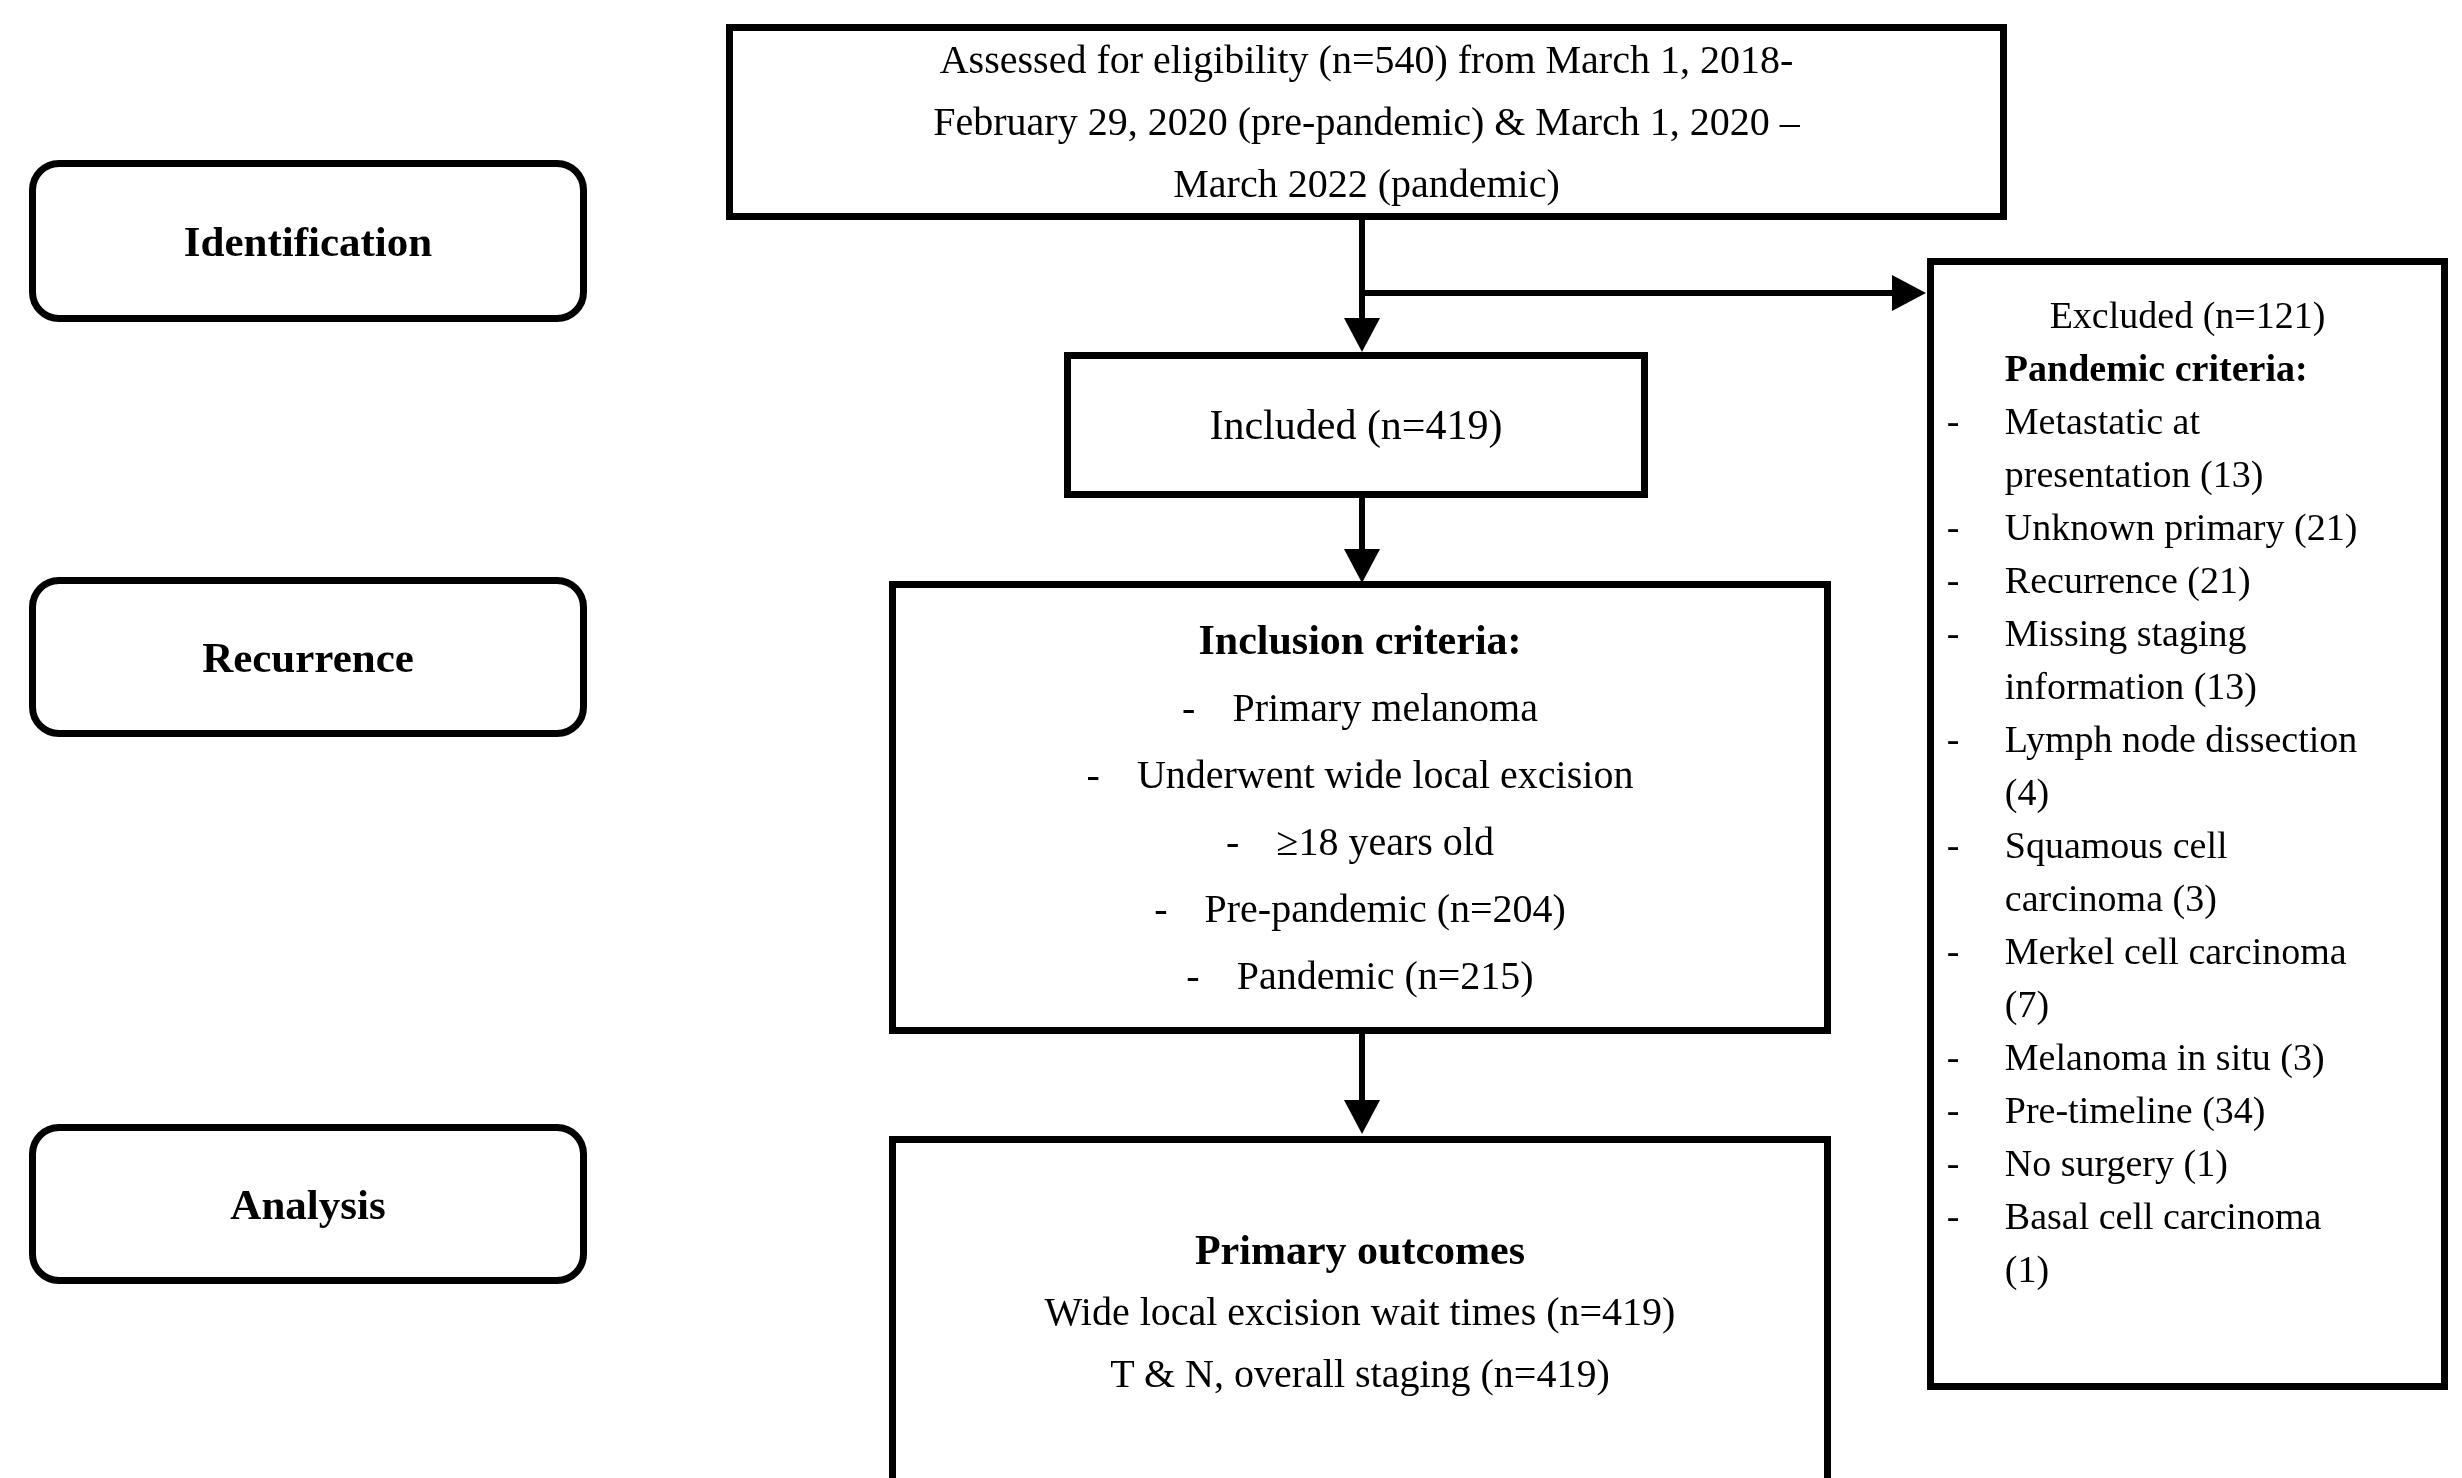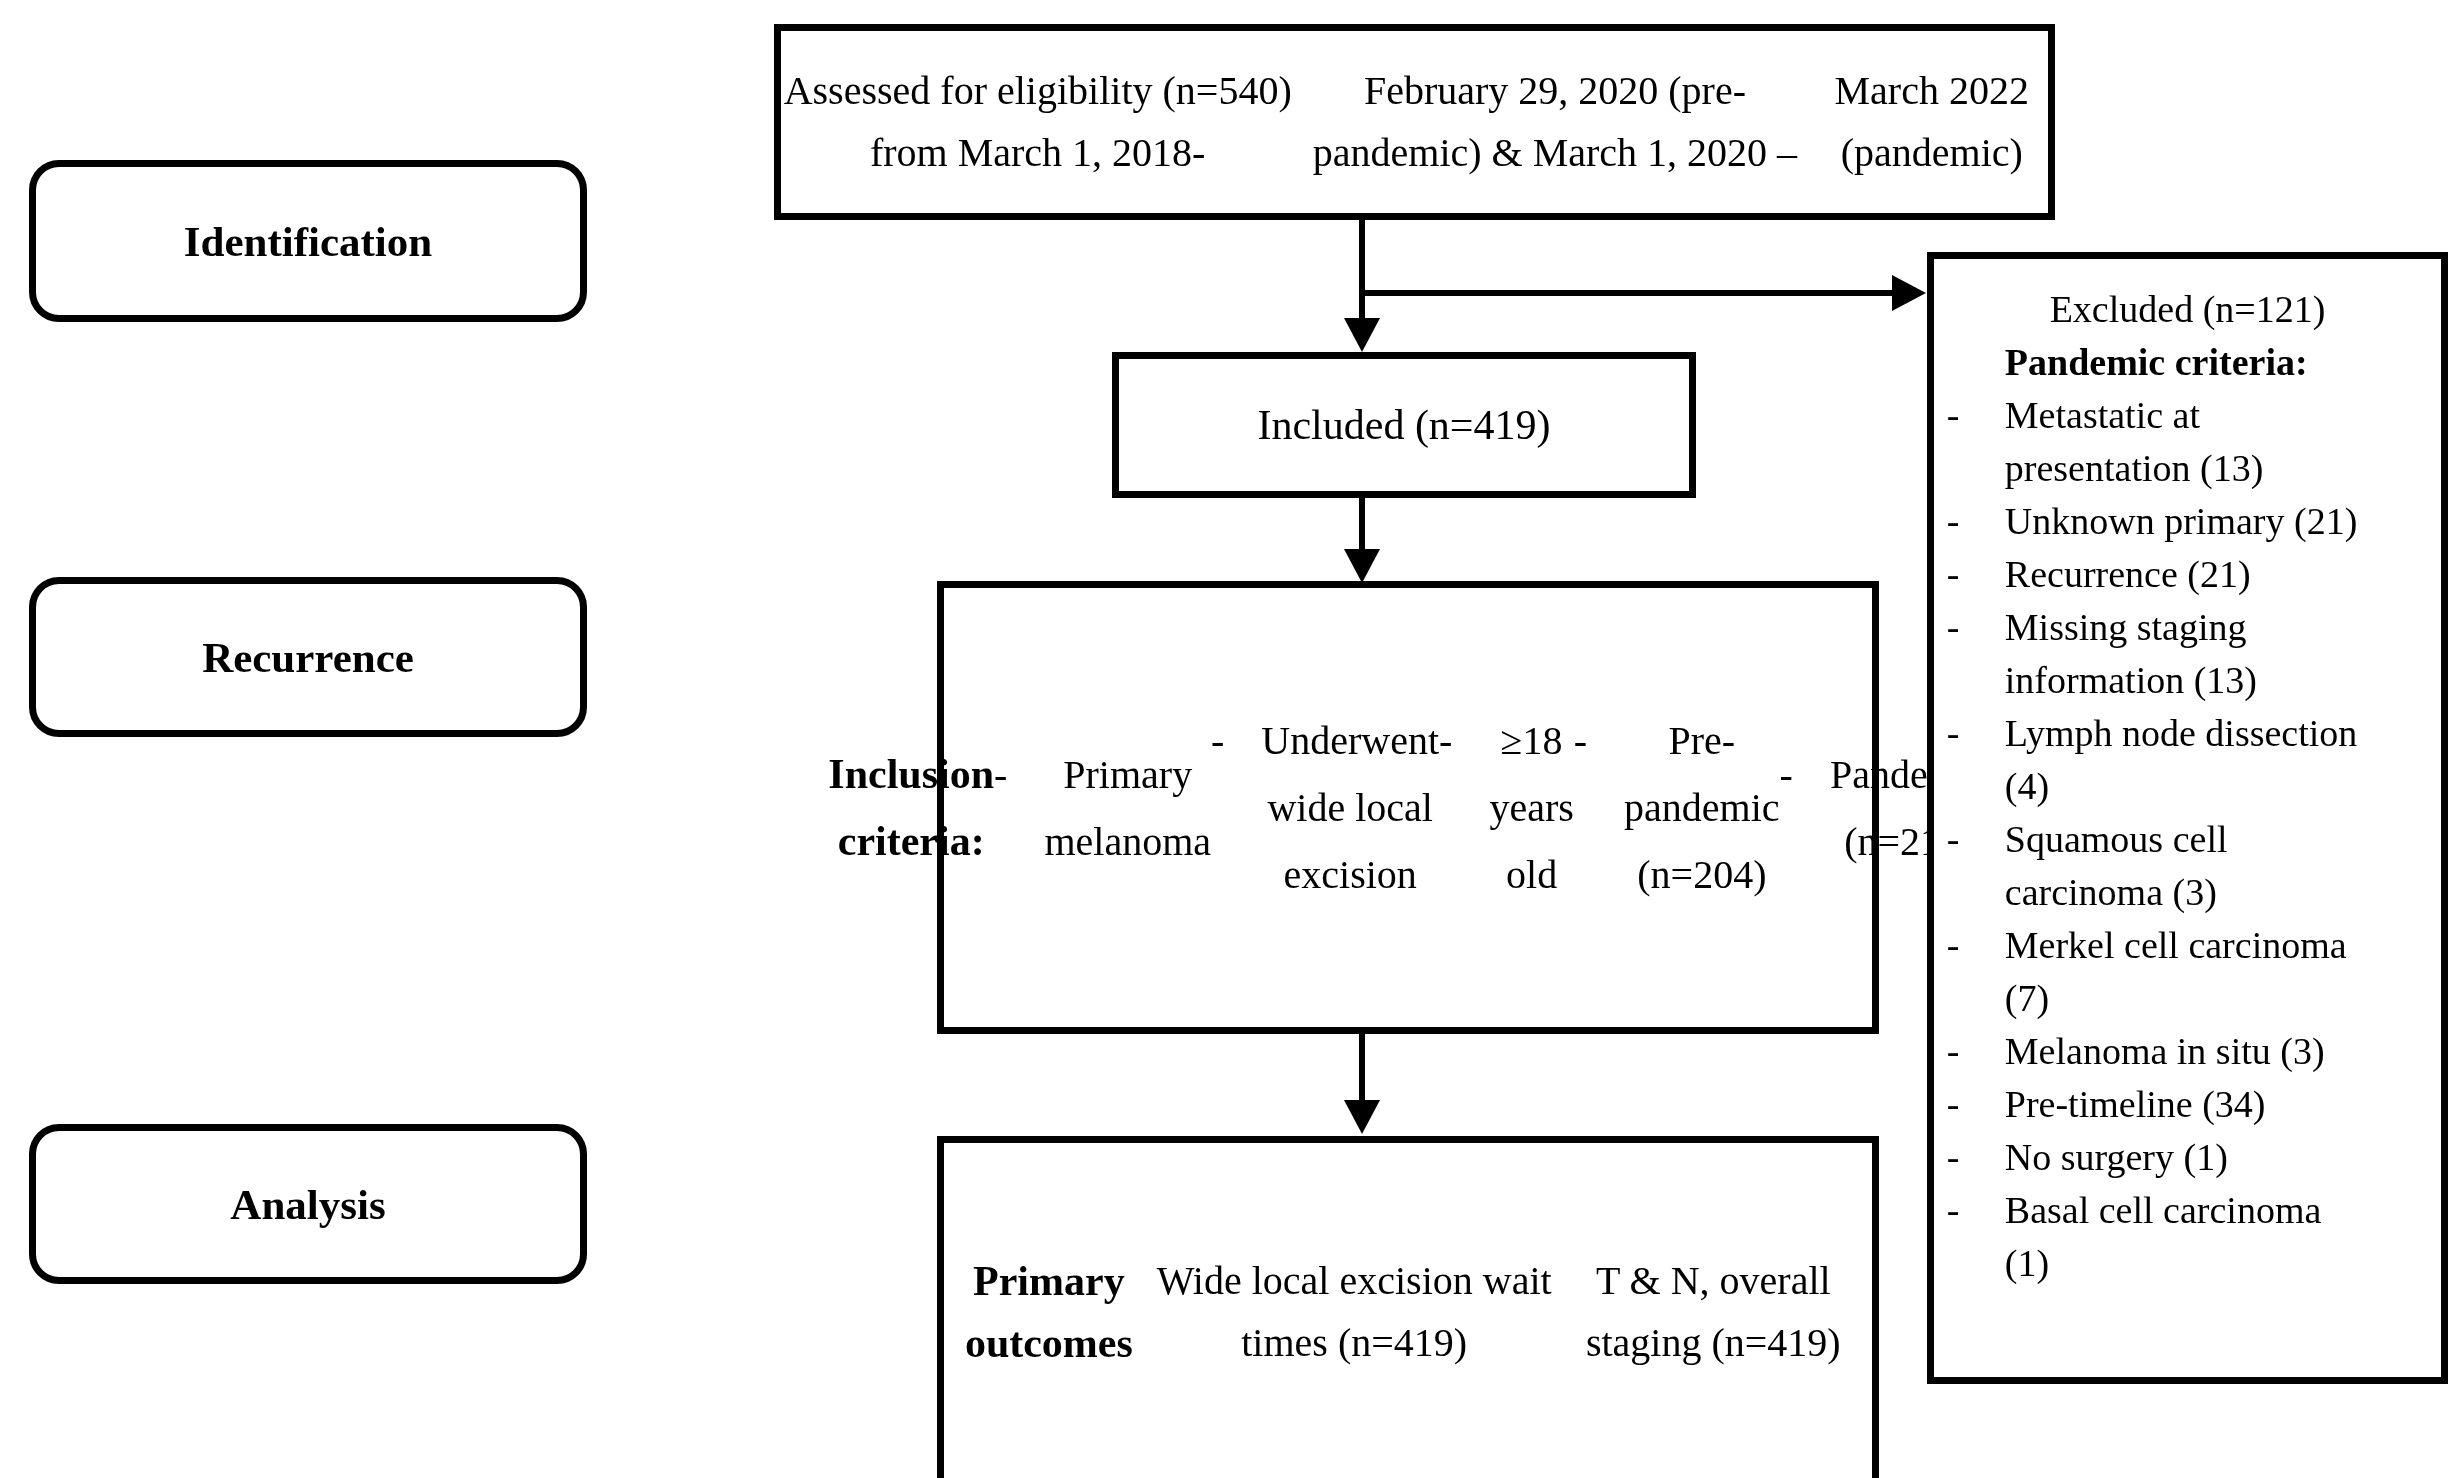--- a/index.html
+++ b/index.html
@@ -8,23 +8,22 @@
     position:relative;width:2462px;height:1479px;background:#ffffff;
     font-family:"Liberation Serif","DejaVu Serif",serif;color:#000;
     overflow:hidden;
   }
   .box{position:absolute;border:7.2px solid #000;background:#fff;box-sizing:border-box;}
   .stage{
     border-radius:30px;display:flex;align-items:center;justify-content:center;
     font-weight:bold;font-size:43px;
   }
   .center-col{
-    display:flex;flex-direction:row;align-items:center;justify-content:center;
+    display:flex;flex-direction:column;align-items:center;justify-content:center;
     text-align:center;
-    margin-left:48px;
   }
   .assessed{font-size:40px;line-height:62px;}
   .included{font-size:42px;}
   .inccrit{font-size:40px;line-height:67px;}
   .inccrit .crit-title{font-weight:bold;font-size:42px;}
   .inc-line{display:flex;justify-content:center;}
   .inc-line .marker{margin-right:37px;}
   .outcomes{font-size:40px;line-height:62px;}
   .outcomes .out-title{font-weight:bold;font-size:42px;}
   .excluded-box{padding:24px 12.8px 8px 12.8px;font-size:38px;line-height:53px;}
@@ -104,21 +103,21 @@
 
   <div class="vline" style="left:1359px;top:1034px;width:5.6px;height:70px;"></div>
   <div class="arrow-down" style="left:1344px;top:1100px;"></div>
 
   <div class="box center-col outcomes" style="left:889px;top:1136px;width:942px;height:352px;">
     <div class="out-title">Primary outcomes</div>
     <div>Wide local excision wait times (n=419)</div>
     <div>T &amp; N, overall staging (n=419)</div>
   </div>
 
-  <div class="box excluded-box" style="left:1927px;top:252px;width:521px;height:1132px;">
+  <div class="box excluded-box" style="left:1927px;top:258px;width:521px;height:1132px;">
     <div class="exc-title">Excluded (n=121)</div>
     <div class="exc-subtitle">Pandemic criteria:</div>
 
     <div class="exc-item">
       <span class="exc-marker">-</span>
       <span class="exc-text">
         <div>Metastatic at</div>
         <div>presentation (13)</div>
       </span>
     </div>

